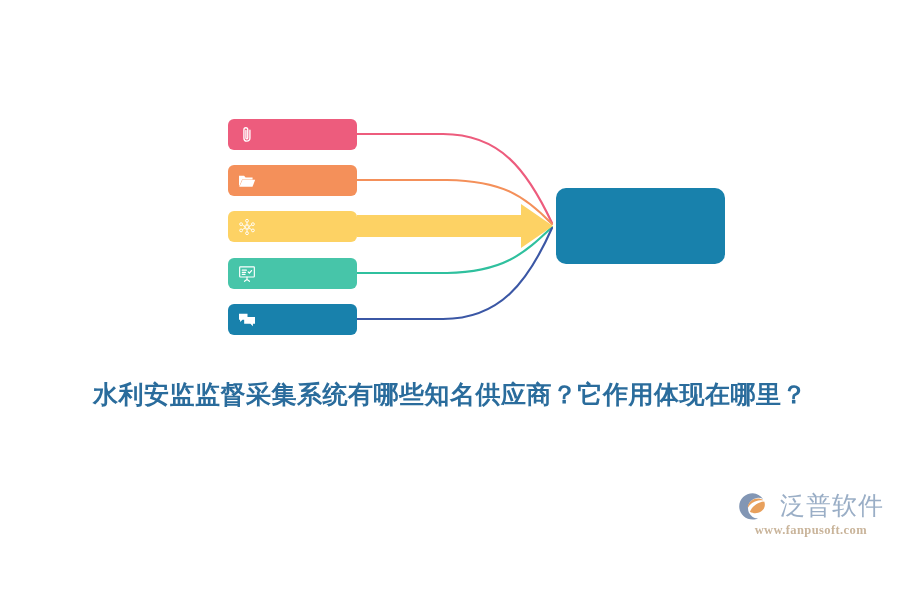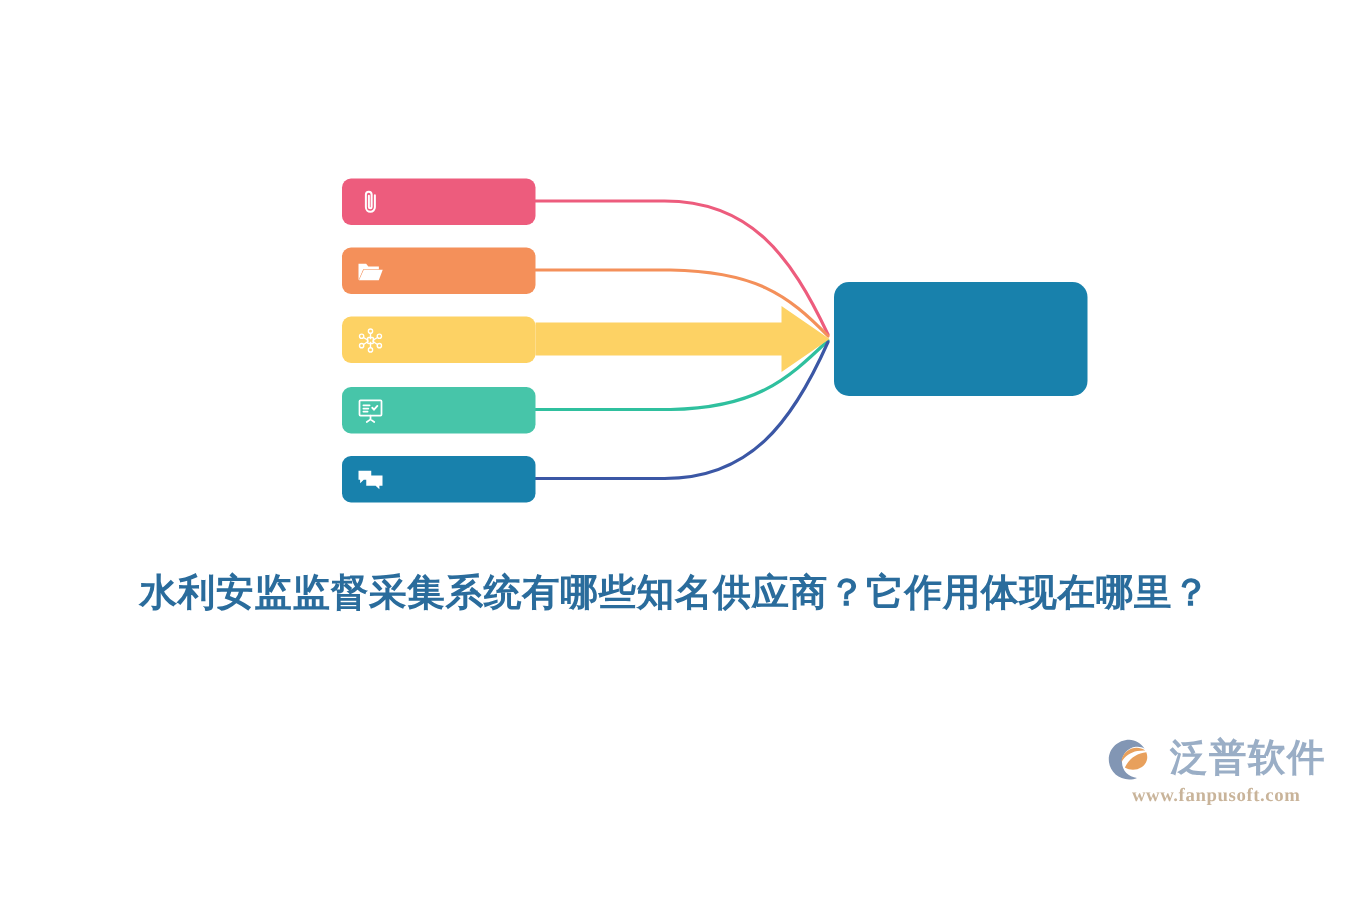--- a/index.html
+++ b/index.html
@@ -122,21 +122,21 @@
     width: 32px;
     height: 32px;
     flex: none;
     display: block;
   }
   .brand-mark svg { display: block; }
   .brand-name {
     margin-left: 12px;
     font-family: "Liberation Serif", "DejaVu Serif", serif;
     font-size: 25px;
-    font-weight: bold;
+    font-weight: normal;
     color: #9aaec6;
     line-height: 1;
     letter-spacing: 1px;
   }
   .brand-url {
     margin-top: 2px;
     margin-right: 17px;
     font-family: "Liberation Serif", "DejaVu Serif", serif;
     font-size: 12.5px;
     font-weight: bold;

